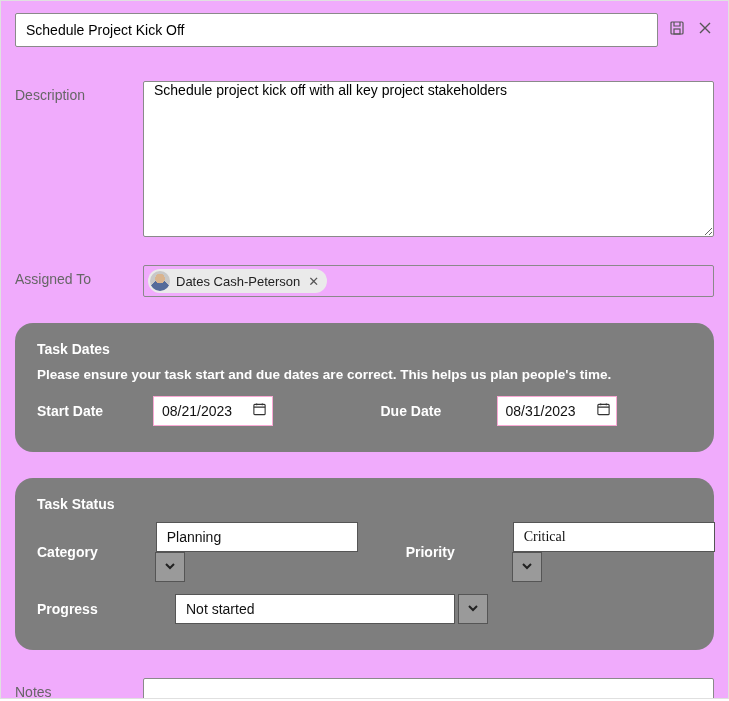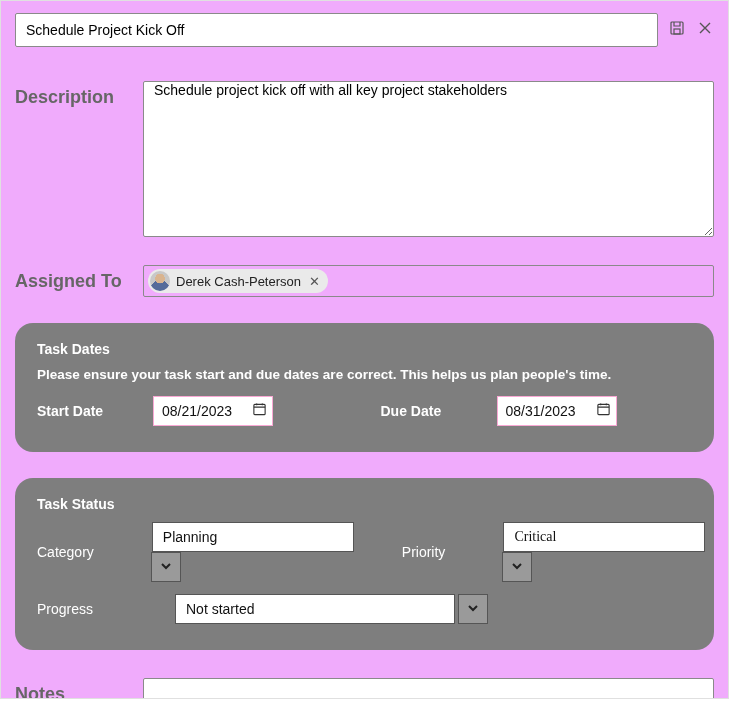--- a/index.html
+++ b/index.html
@@ -13,21 +13,21 @@
     flex: 1; height: 34px; border: 1px solid #8a8a8a; border-radius: 2px;
     padding: 0 10px; font-size: 14px; outline: none;
   }
   .icon-btn {
     width: 18px; height: 18px; display: inline-flex; align-items: center;
     justify-content: center; cursor: pointer; color: #555;
   }
   .icon-btn svg { width: 16px; height: 16px; stroke: #555; }
   .field-row { display: flex; margin-top: 34px; align-items: flex-start; }
   .field-label {
-    width: 128px; flex-shrink: 0; color: #666; font-weight: 700; font-size: 18px;
+    width: 128px; flex-shrink: 0; color: #666; font-weight: 400; font-size: 14px;
     padding-top: 6px;
   }
   .textarea {
     flex: 1; height: 156px; border: 1px solid #8a8a8a; border-radius: 2px;
     padding: 0 10px; font-size: 14px; resize: both; font-family: inherit;
     outline: none;
   }
   .people-field {
     flex: 1; height: 32px; border: 1px solid #8a8a8a; border-radius: 2px;
     padding: 3px 4px; display: flex; align-items: center;
@@ -58,21 +58,21 @@
   .date-input {
     height: 30px; width: 120px; border: 1px solid #f9a8d4; background: #fff;
     padding: 0 30px 0 8px; font-size: 14px; color: #111;
   }
   .date-icon {
     position: absolute; right: 6px; top: 50%; transform: translateY(-50%);
     pointer-events: none;
   }
   .date-icon svg { width: 15px; height: 15px; stroke: #333; fill: none; }
   .status-row { display: flex; gap: 30px; align-items: center; margin-bottom: 12px; }
-  .status-label { font-weight: 400; font-size: 14px; width: 80px; }
+  .status-label { font-weight: 700; font-size: 14px; width: 80px; }
   .select-wrap { position: relative; display: inline-block; padding-left: 28px; }
   .select-input {
     height: 30px; border: 1px solid #555; background: #fff; color: #111;
     padding: 0 10px; font-size: 14px;
   }
   .sel-category { width: 202px; }
   .sel-priority { width: 202px; font-family: Liberation Serif, serif; }
   .sel-progress { width: 280px; }
   .chev-btn {
     width: 30px; height: 30px; background: #9a9a9a; border: 1px solid #555;
@@ -114,21 +114,21 @@
   <div class="field-row">
     <div class="field-label">Description</div>
     <textarea class="textarea" style="">Schedule project kick off with all key project stakeholders</textarea>
   </div>
 
   <div class="field-row" style="margin-top:28px">
     <div class="field-label">Assigned To</div>
     <div class="people-field">
       <span class="person-pill">
         <span class="avatar"></span>
-        <span>Derek Cash-Peterson</span>
+        <span>Dates Cash-Peterson</span>
         <span class="pill-x">
           <span>✕</span>
         </span>
       </span>
     </div>
   </div>
 
   <div class="section-card">
     <div class="section-title">Task Dates</div>
     <div class="section-desc">Please ensure your task start and due dates are correct. This helps us plan people's time.</div>

